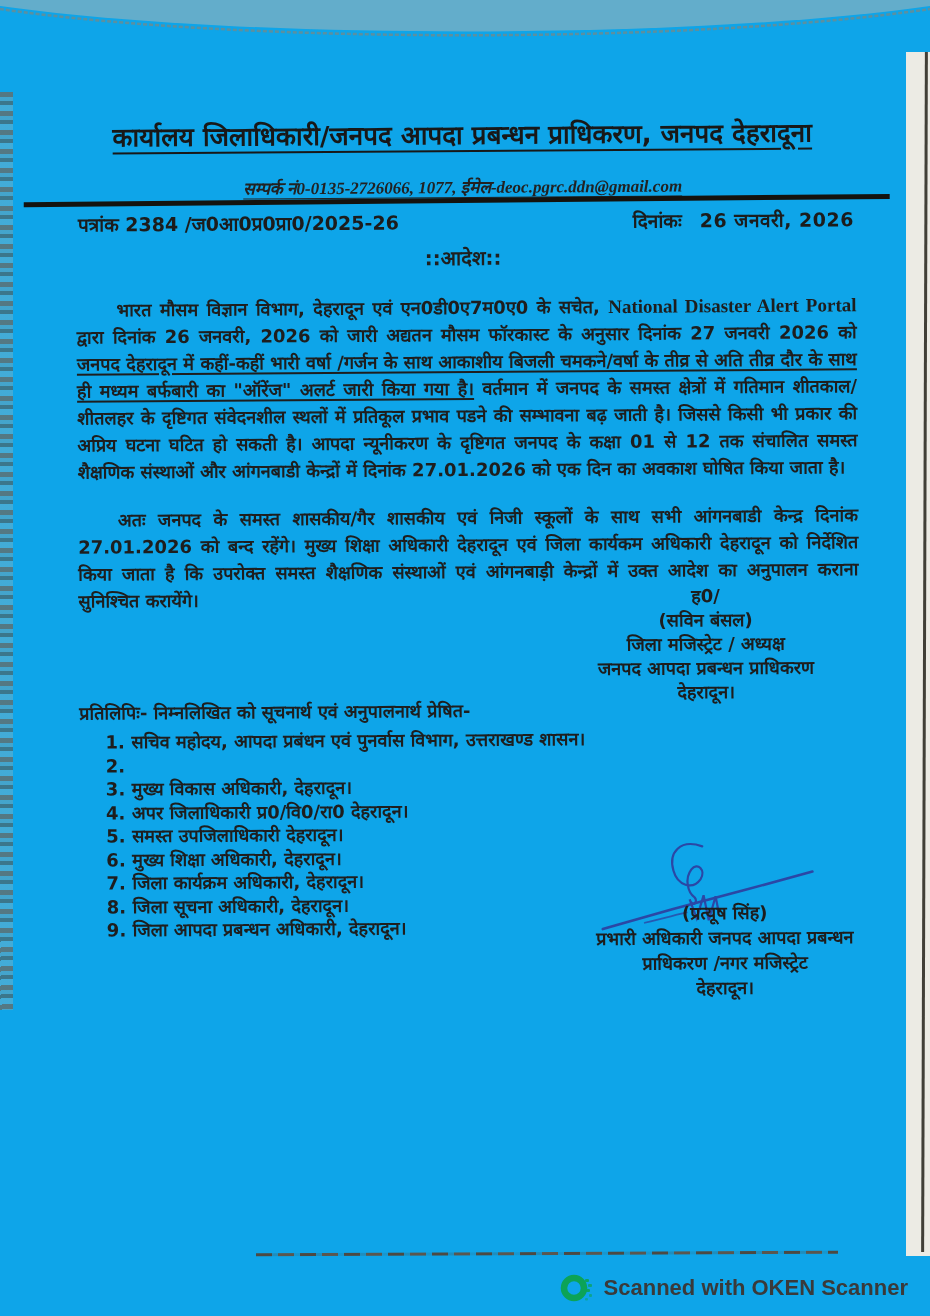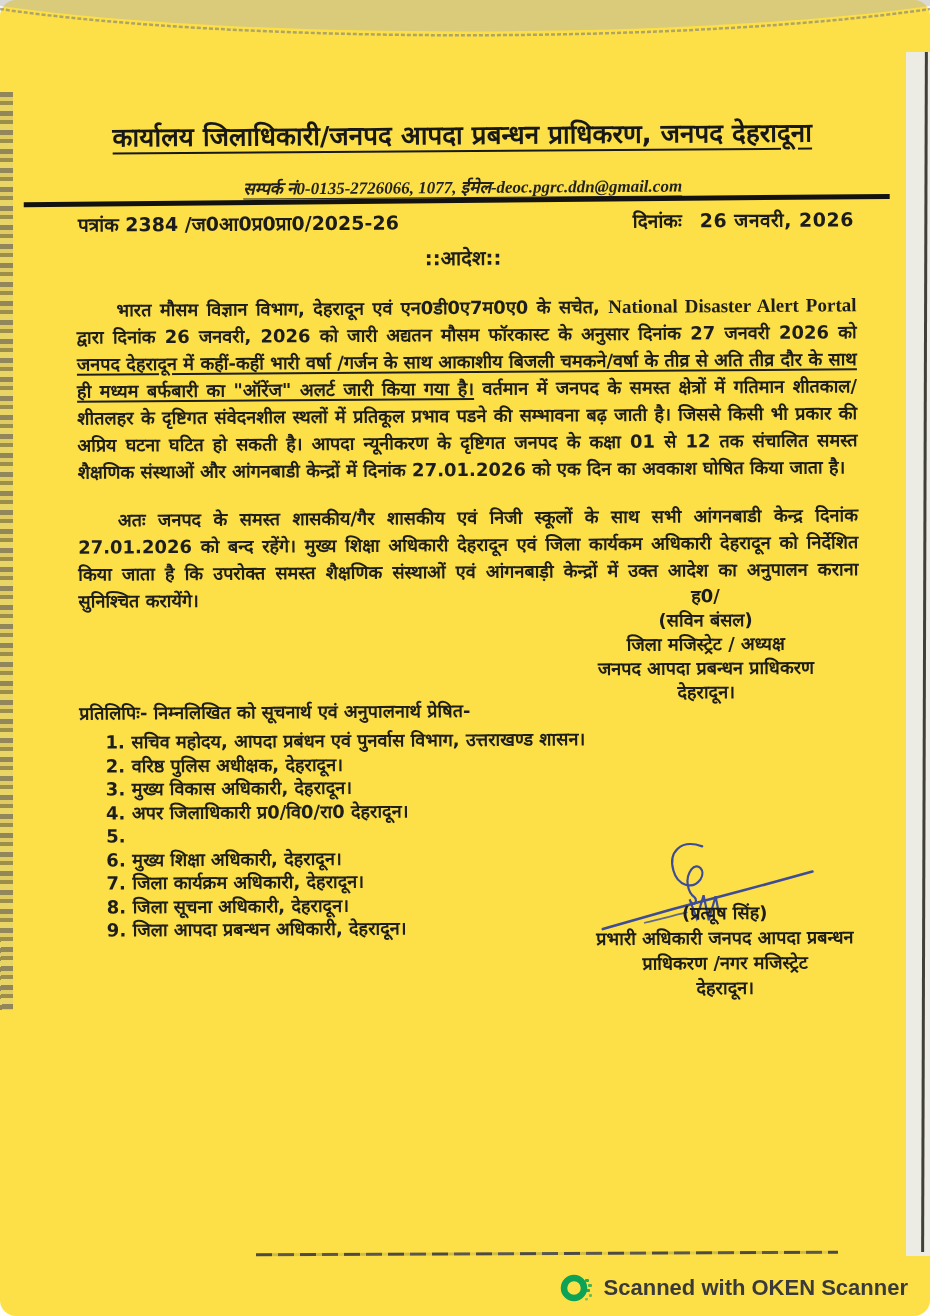--- a/index.html
+++ b/index.html
@@ -2,21 +2,21 @@
 <html lang="hi"><head>
 <meta charset="utf-8">
 <style>
   html,body{margin:0;padding:0;}
   body{
     width:930px;height:1316px;position:relative;overflow:hidden;
     background:#fdfdfc;
     font-family:"DejaVu Sans",sans-serif;
     color:#1f1f1f;
   }
-  .paper{position:absolute;inset:0;background:#fde047;border-radius:16px;}
+  .paper{position:absolute;inset:0;background:#0ea5e9;}
   
   .scan-top-arc{position:absolute;top:0;left:0;width:930px;height:52px;pointer-events:none;}
   .scan-left-band{
     position:absolute;top:92px;left:0;width:13px;height:918px;
     background:repeating-linear-gradient(178deg,
       rgba(108,106,96,.75) 0 5px, rgba(168,165,152,.35) 5px 9px,
       rgba(90,88,78,.6) 9px 13px, rgba(190,188,176,.3) 13px 19px);
     filter:blur(.4px);
   }
   .scan-right-shade{position:absolute;top:52px;right:0;width:24px;height:1204px;background:#ecebe4;}
@@ -127,32 +127,32 @@
 
     <div class="copies">
       <div class="copies-heading">प्रतिलिपिः- निम्नलिखित को सूचनार्थ एवं अनुपालनार्थ प्रेषित-</div>
       <ol>
         <li>
             <span class="num">1.</span>
             <span>सचिव महोदय, आपदा प्रबंधन एवं पुनर्वास विभाग, उत्तराखण्ड शासन।</span>
           </li>
         <li>
             <span class="num">2.</span>
-            <span>वरिष्ठ पुलिस अधीक्षक, देहरादून।</span>
           </li>
         <li>
             <span class="num">3.</span>
             <span>मुख्य विकास अधिकारी, देहरादून।</span>
           </li>
         <li>
             <span class="num">4.</span>
             <span>अपर जिलाधिकारी प्र0/वि0/रा0 देहरादून।</span>
           </li>
         <li>
             <span class="num">5.</span>
+            <span>समस्त उपजिलाधिकारी देहरादून।</span>
           </li>
         <li>
             <span class="num">6.</span>
             <span>मुख्य शिक्षा अधिकारी, देहरादून।</span>
           </li>
         <li>
             <span class="num">7.</span>
             <span>जिला कार्यक्रम अधिकारी, देहरादून।</span>
           </li>
         <li>

